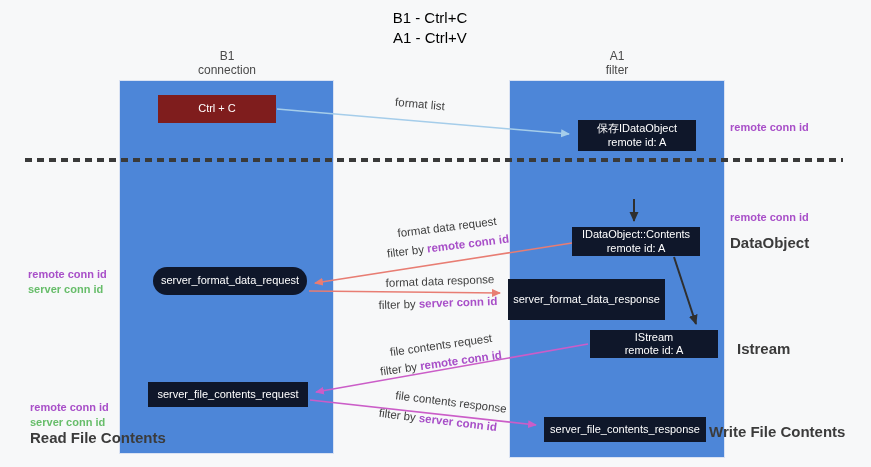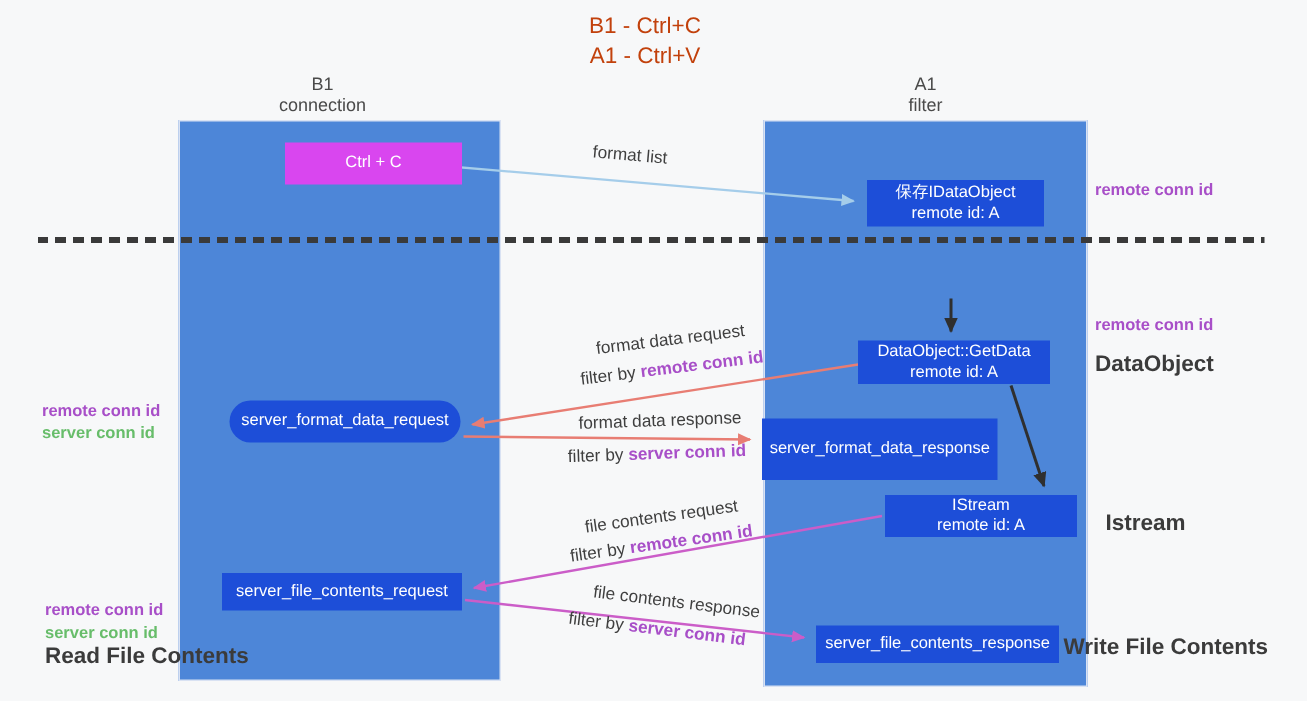--- a/index.html
+++ b/index.html
@@ -9,42 +9,42 @@
   }
   .canvas{
     position:relative;
     width:871px;height:467px;
     background:#f7f8f9;
     overflow:hidden;
   }
   .abs{position:absolute;}
   .title{
     left:330px;top:8px;width:200px;
-    text-align:center;color:#c2410c;
+    text-align:center;color:#000000;
     font-size:15px;line-height:20px;
   }
   .lane-header{
     width:120px;top:49px;text-align:center;
     color:#4a4a4a;font-size:12px;line-height:14px;
   }
   .lane{
     background:#4d86d8;
     border:1px solid #d9e2f3;
     box-sizing:border-box;
   }
   .node{
     box-sizing:border-box;
     display:flex;flex-direction:column;
     align-items:center;justify-content:center;
     color:#ffffff;font-size:11px;line-height:13.5px;
     text-align:center;
     z-index:3;
   }
-  .node.green{background:#d946ef;margin-left:32px;}
-  .node.orange{background:#1d4ed8;}
+  .node.green{background:#7f1d1d;}
+  .node.orange{background:#0f172a;}
   .dashline{
     left:25px;top:158px;width:818px;height:4px;
     background:repeating-linear-gradient(90deg,#3a3a3a 0 7px,transparent 7px 12px);
     z-index:2;
   }
   svg.arrows{left:0;top:0;z-index:2;}
   .msg-label{
     font-size:11.5px;color:#3f3f3f;text-align:center;
     white-space:nowrap;z-index:2;
   }
@@ -56,21 +56,21 @@
 </head>
 <body>
 
 <div class="canvas">
 
   <div class="abs title">
     <div>B1 - Ctrl+C</div>
     <div>A1 - Ctrl+V</div>
   </div>
 
-  <div class="abs lane-header" style="left:155px;">
+  <div class="abs lane-header" style="left:167px;">
     <div>B1</div>
     <div>connection</div>
   </div>
   <div class="abs lane-header" style="left:557px;">
     <div>A1</div>
     <div>filter</div>
   </div>
 
   <div class="abs lane" style="left:119px;top:80px;width:215px;height:374px;"></div>
   <div class="abs lane" style="left:509px;top:80px;width:216px;height:378px;"></div>
@@ -105,21 +105,21 @@
     <div>Ctrl + C</div>
   </div>
 
   <div class="abs node orange" style="left:578px;top:120px;width:118px;height:31px;">
     <div>保存IDataObject</div>
     <div>remote id: A</div>
   </div>
 
 
   <div class="abs node orange" style="left:572px;top:227px;width:128px;height:29px;">
-    <div>DataObject::GetData</div>
+    <div>IDataObject::Contents</div>
     <div>remote id: A</div>
   </div>
 
   <div class="abs node orange" style="left:153px;top:267px;width:154px;height:28px;border-radius:14px;">
     <div>server_format_data_request</div>
   </div>
 
   <div class="abs node orange" style="left:508px;top:279px;width:157px;height:41px;">
     <div>server_format_data_response</div>
   </div>

